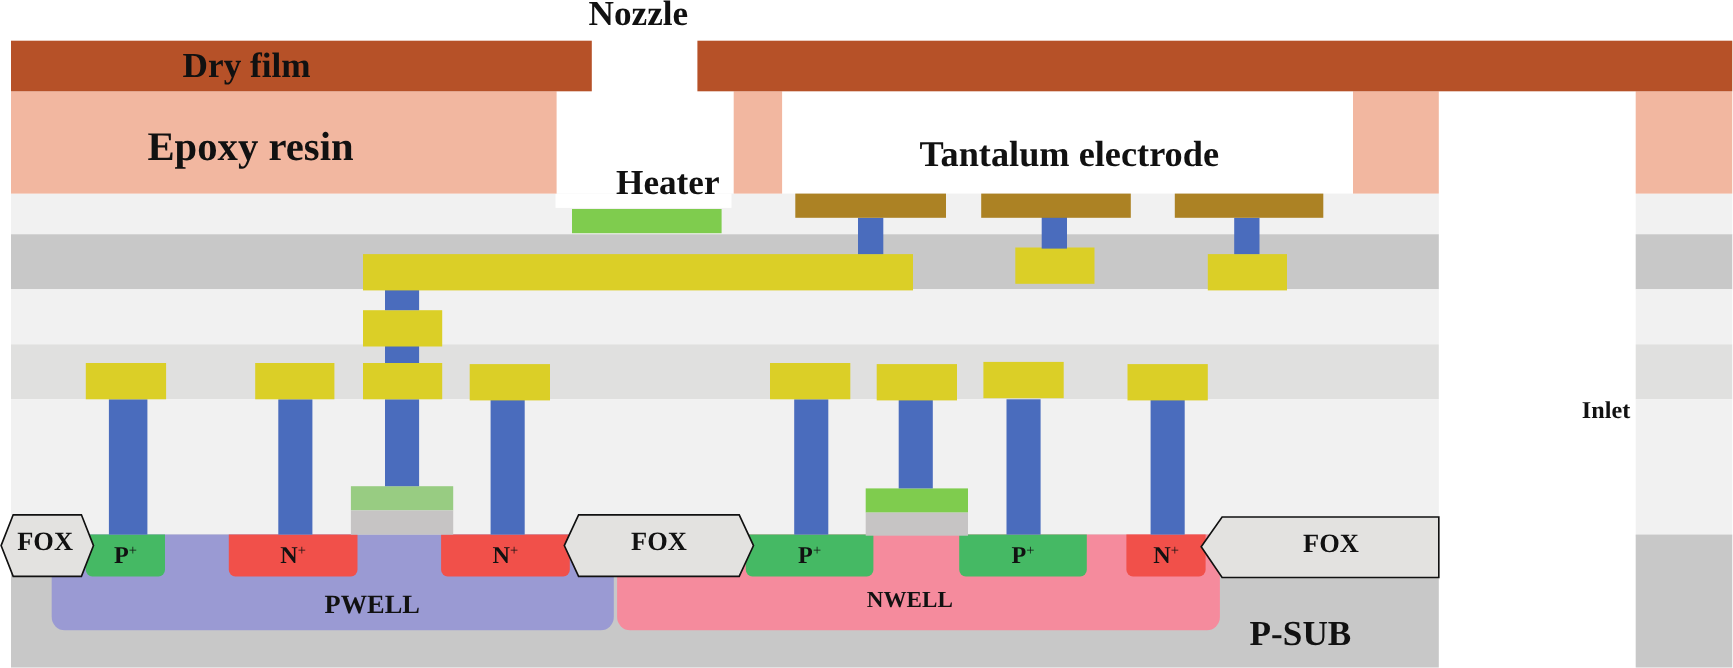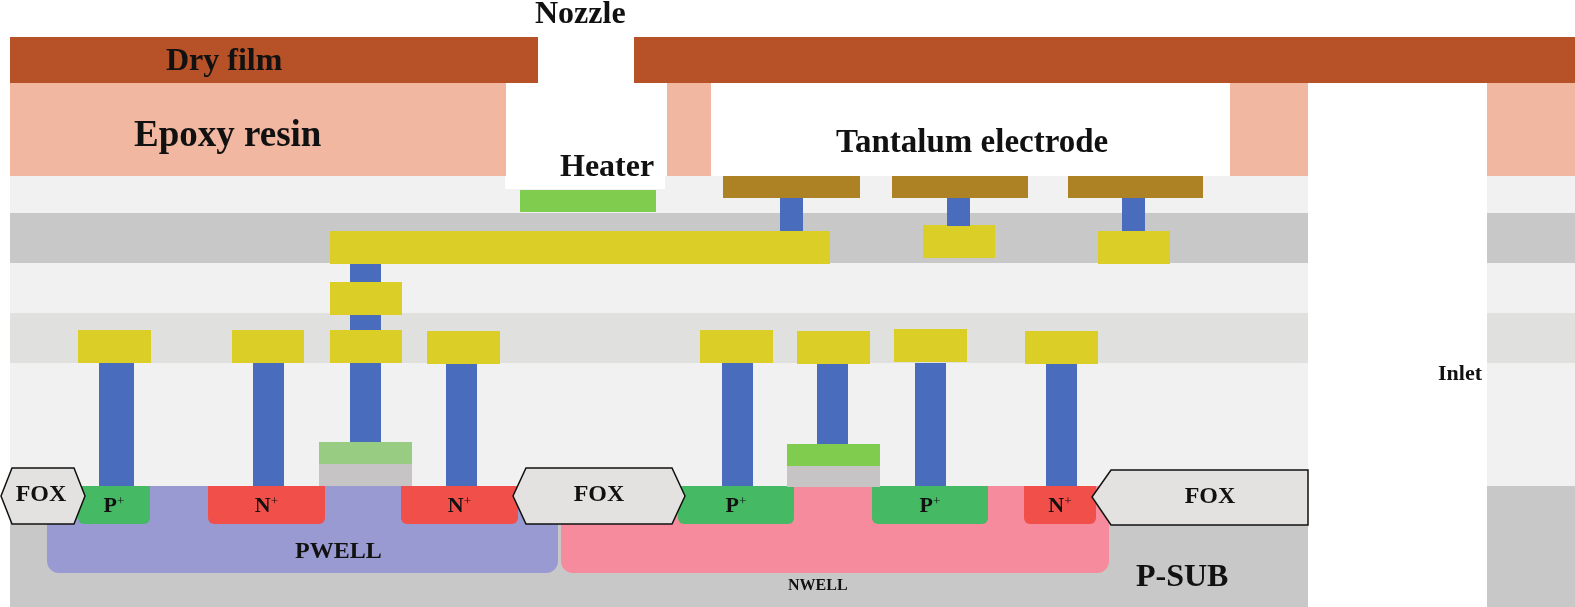--- a/index.html
+++ b/index.html
@@ -83,21 +83,21 @@
   <polygon points="14,1 160,1 173,29 160,57 14,57 1,29" fill="#e3e2e0" stroke="#111" stroke-width="1.5"></polygon>
 </svg>
 <span class="lbl" style="left:512px;top:480px;font-size:24px;width:174px;text-align:center;">FOX</span>
 
 <svg class="fox" style="left:1091px;top:469px;" width="218" height="57" viewBox="0 0 218 57">
   <polygon points="20,1 217,1 217,56 20,56 1,28" fill="#e3e2e0" stroke="#111" stroke-width="1.5"></polygon>
 </svg>
 <span class="lbl" style="left:1110px;top:482px;font-size:24px;width:200px;text-align:center;">FOX</span>
 
 <span class="lbl" style="left:295px;top:537px;font-size:24px;">PWELL</span>
-<span class="lbl" style="left:788px;top:533px;font-size:16px;margin-top:43px;">NWELL</span>
+<span class="lbl" style="left:788px;top:533px;font-size:21px;">NWELL</span>
 <span class="lbl" style="left:1136px;top:557px;font-size:32px;">P-SUB</span>
 
 <div class="r via" style="left:99px;top:363px;width:35px;height:123px;"></div>
 <div class="r via" style="left:253px;top:363px;width:31px;height:123px;"></div>
 <div class="r via" style="left:350px;top:363px;width:31px;height:79px;"></div>
 <div class="r via" style="left:446px;top:363px;width:31px;height:123px;"></div>
 <div class="r via" style="left:722px;top:363px;width:31px;height:123px;"></div>
 <div class="r via" style="left:817px;top:363px;width:31px;height:81px;"></div>
 <div class="r via" style="left:915px;top:363px;width:31px;height:123px;"></div>
 <div class="r via" style="left:1046px;top:363px;width:31px;height:123px;"></div>

